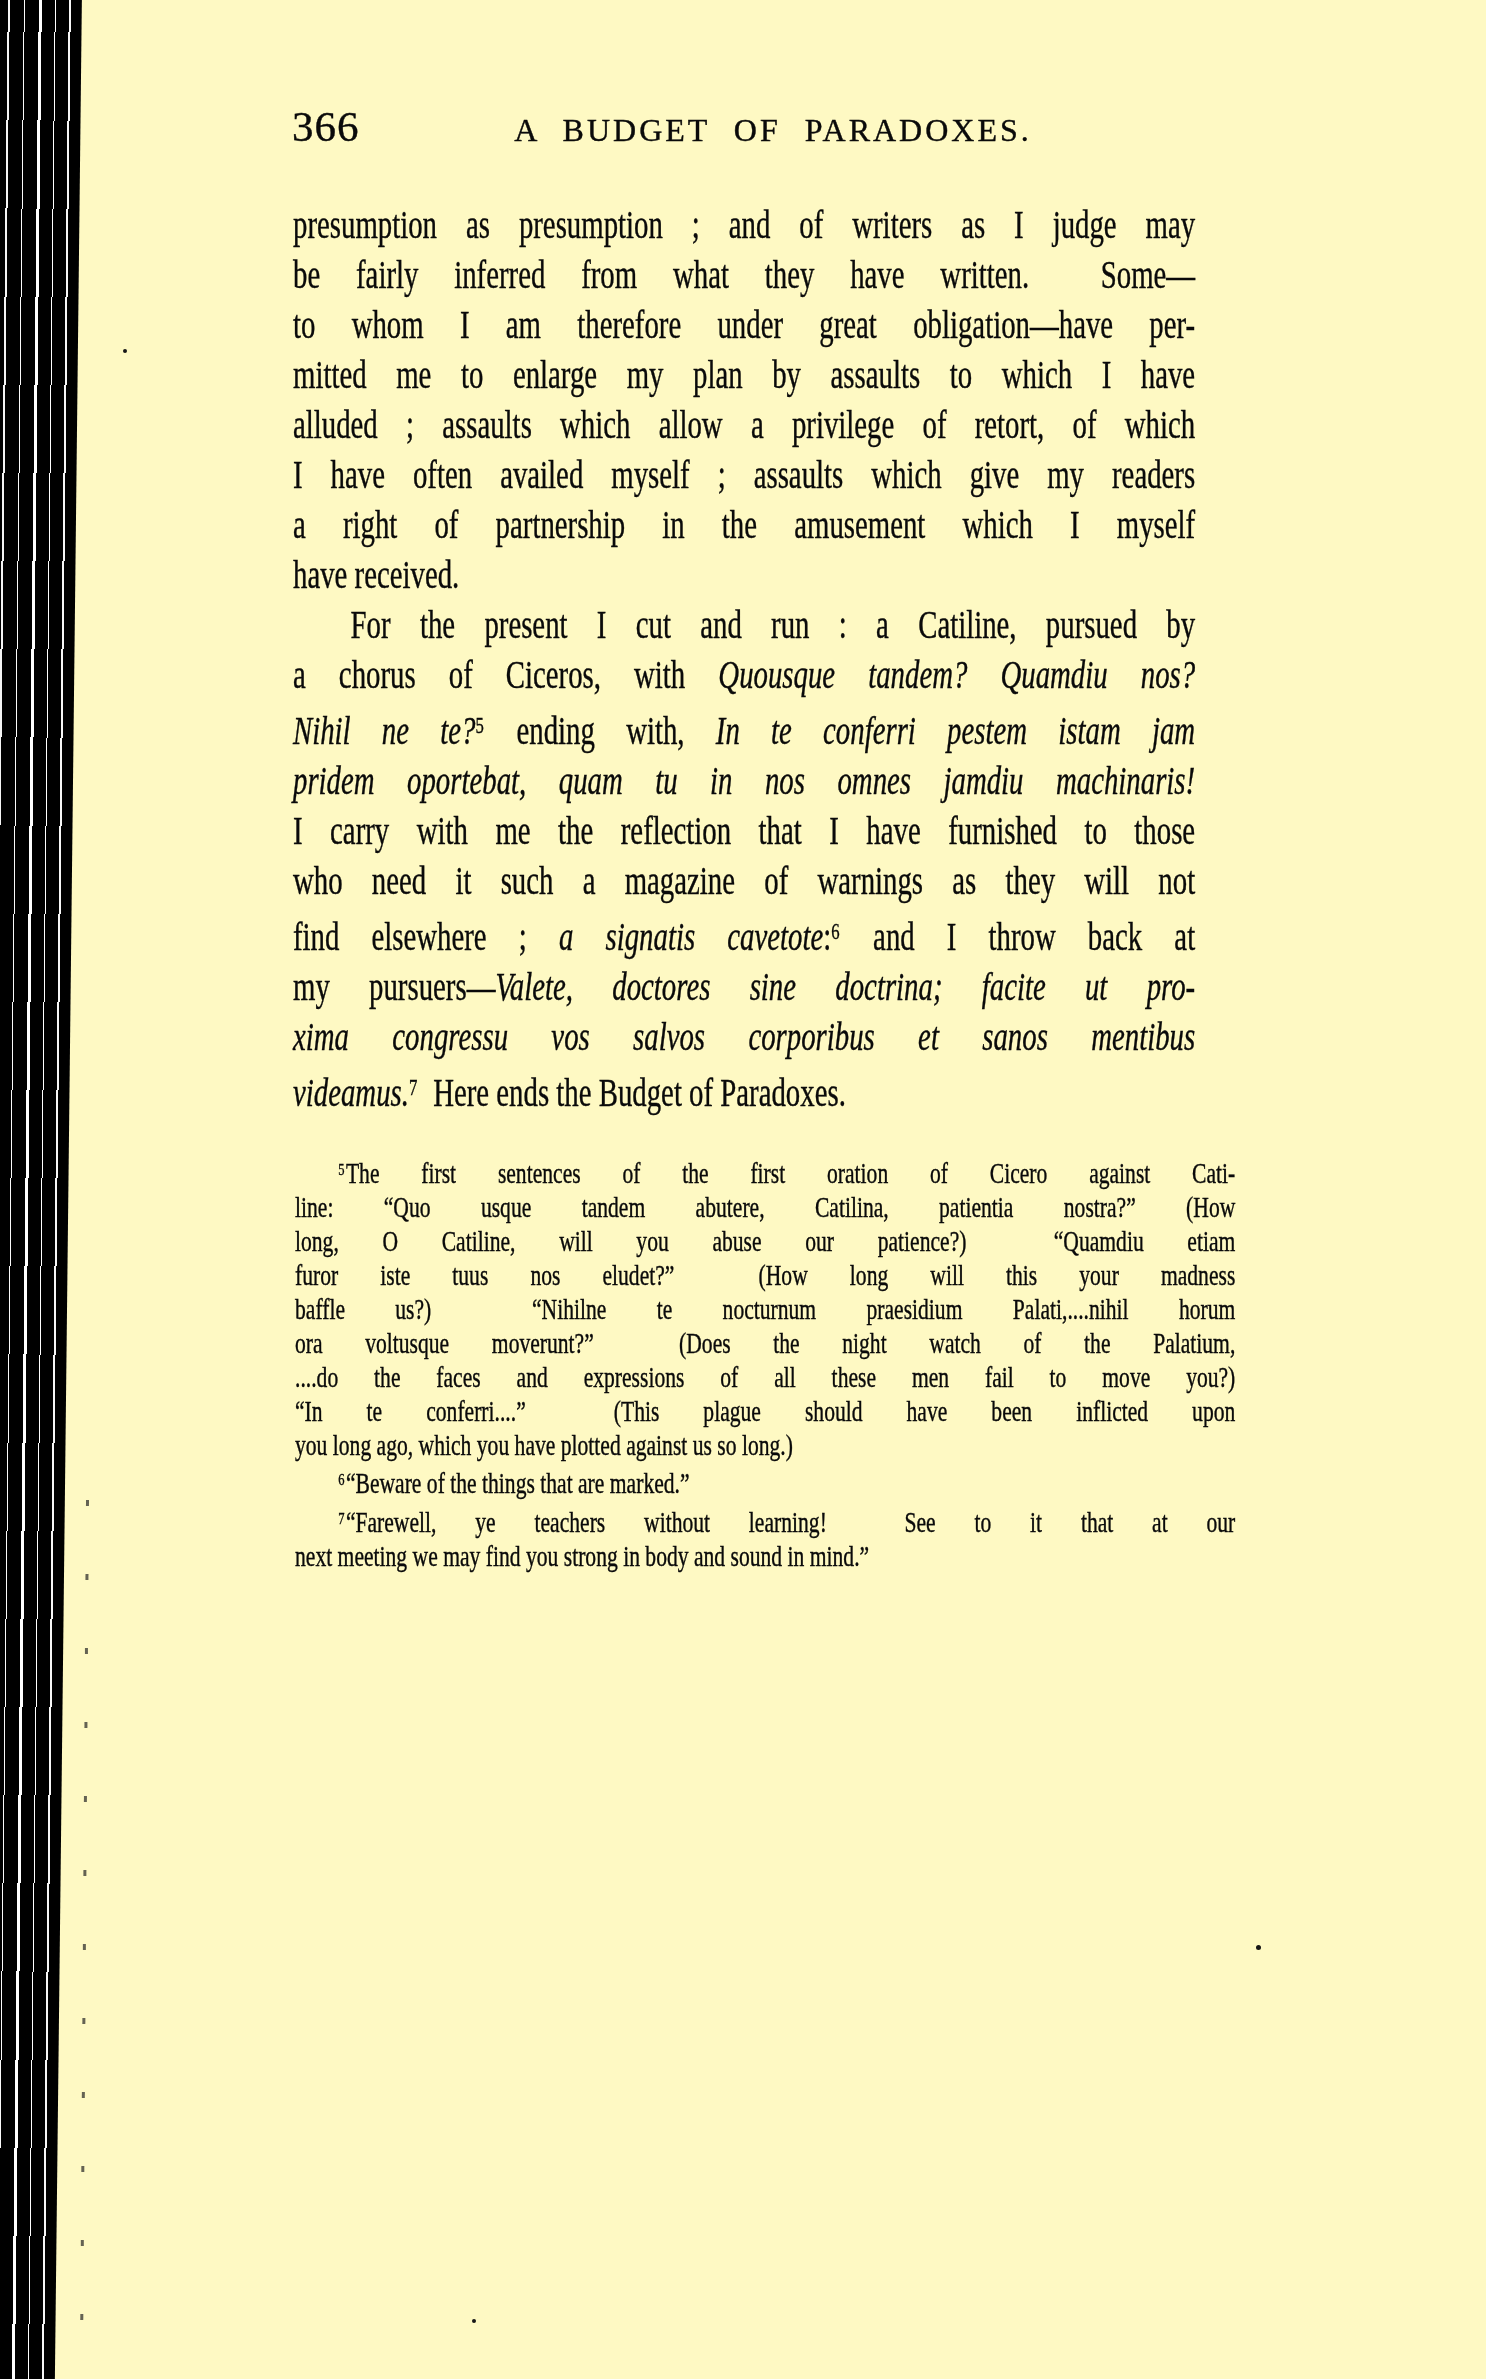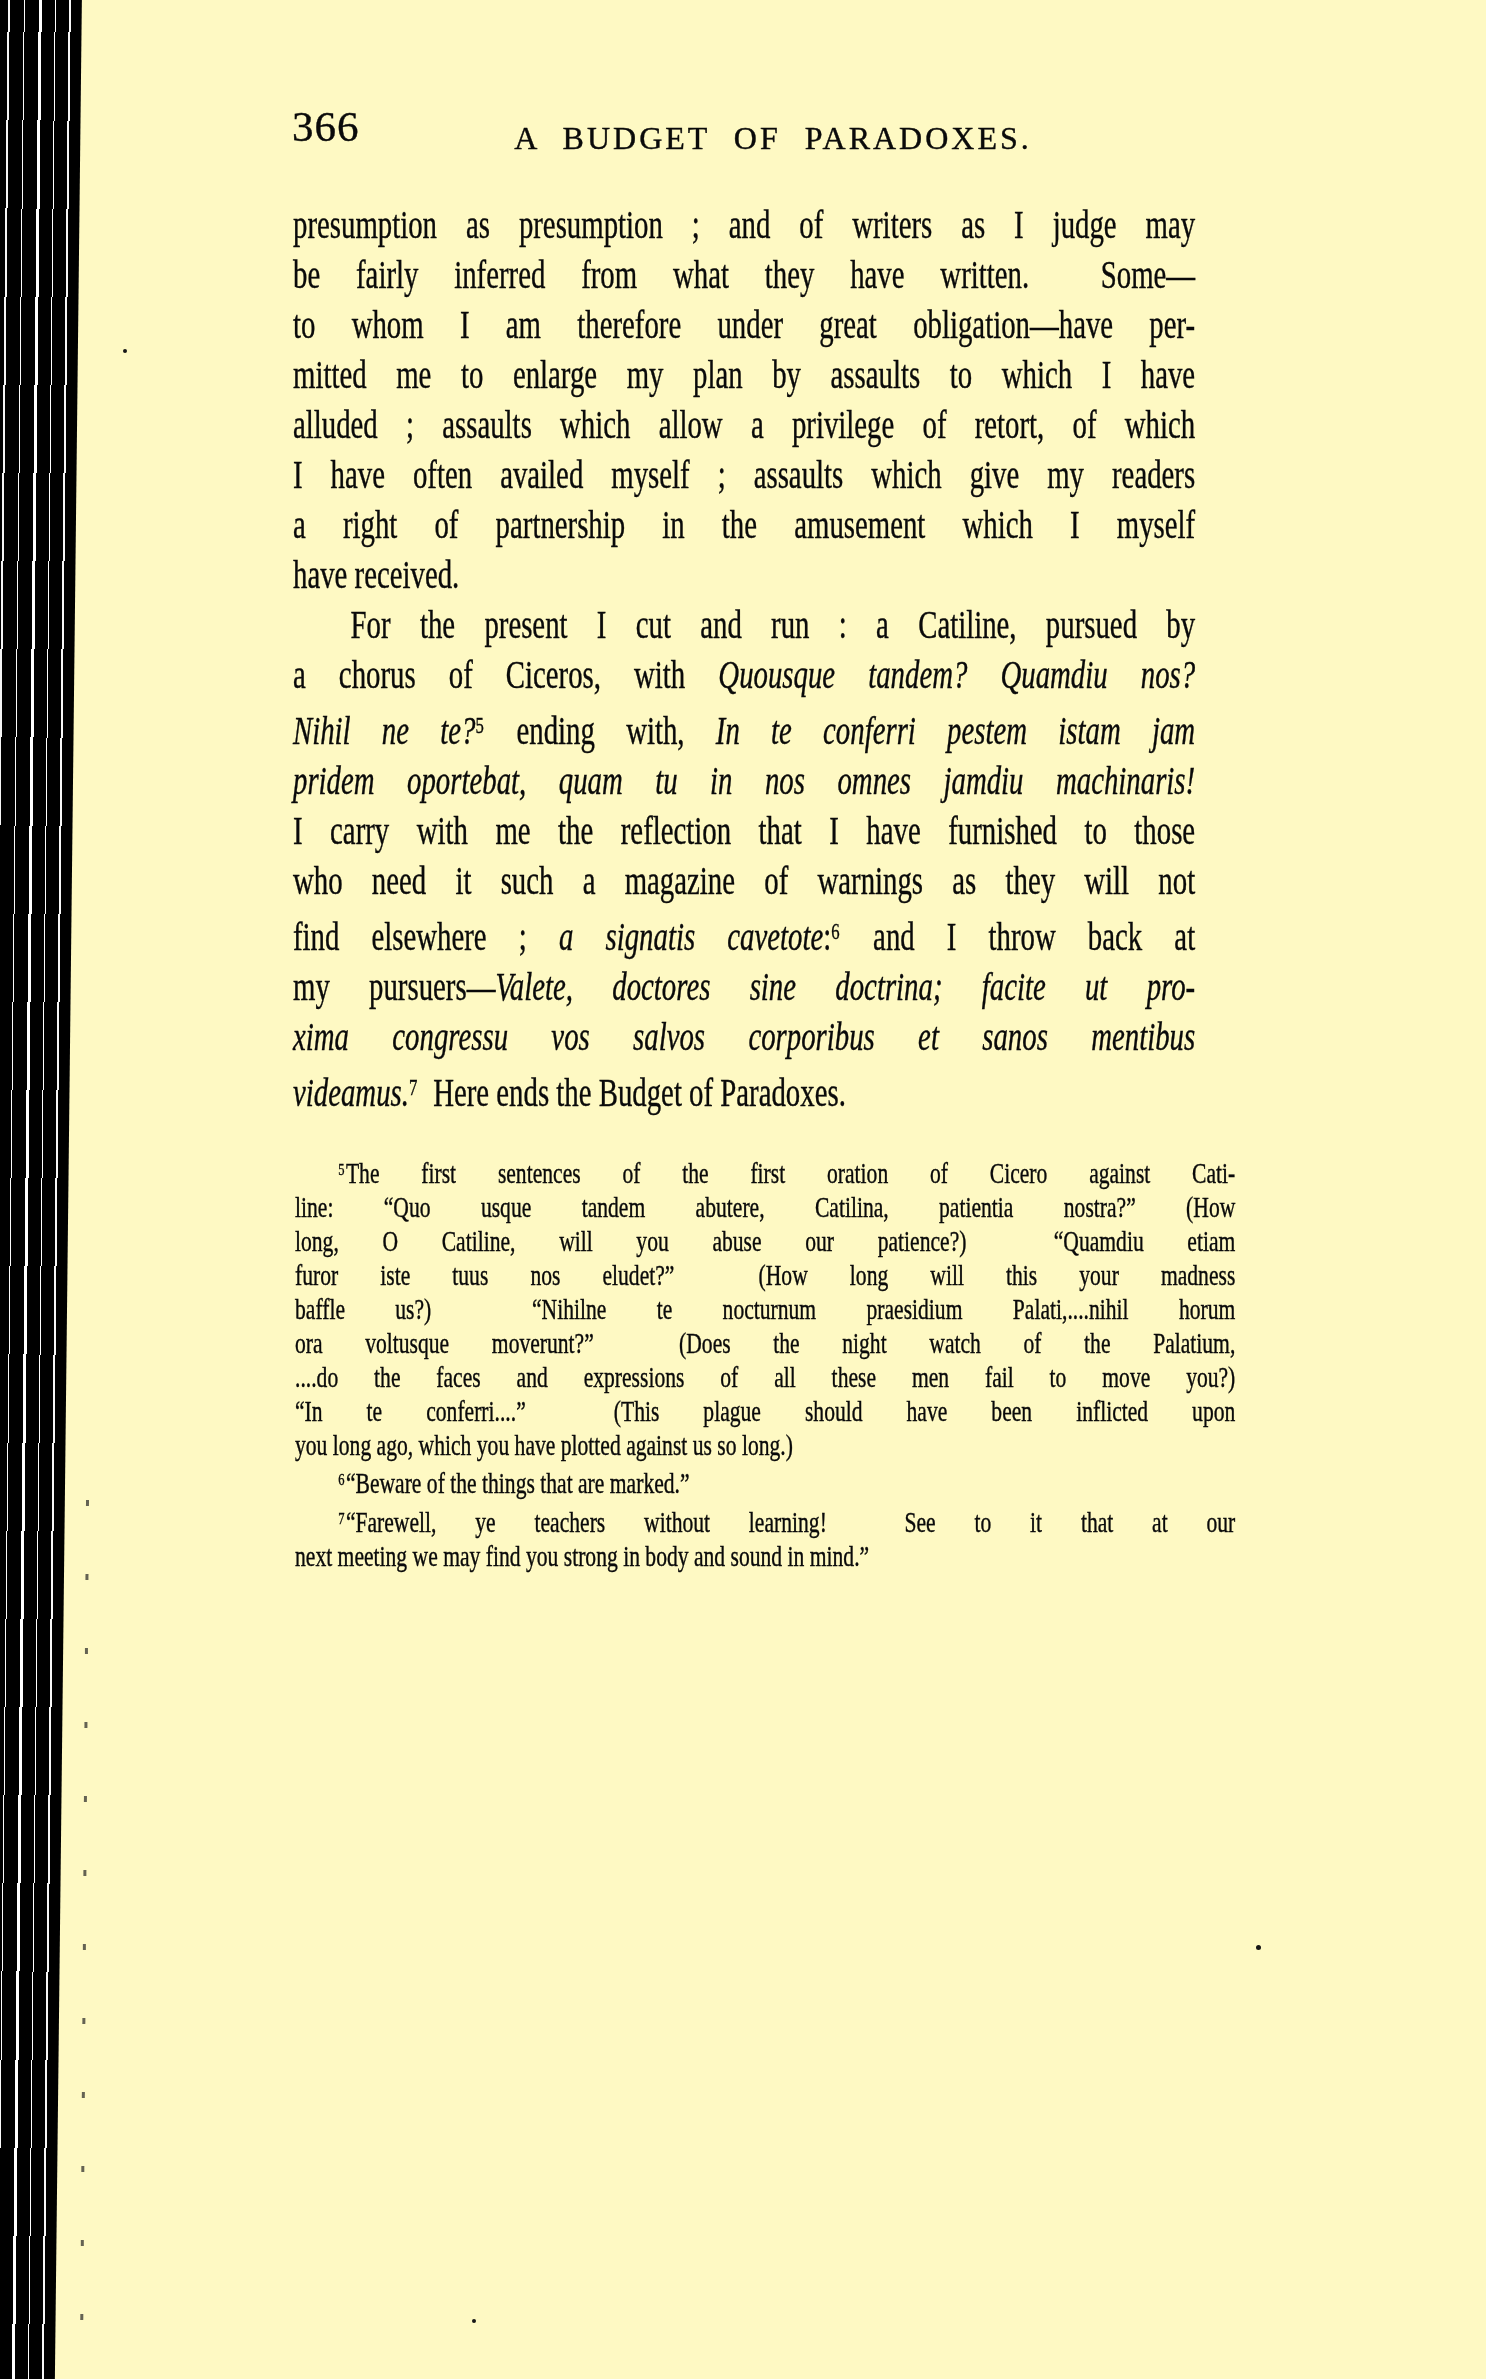--- a/index.html
+++ b/index.html
@@ -27,21 +27,21 @@
   .gutter-frill{
     position:absolute;left:86px;top:1500px;width:3px;height:870px;
     background:repeating-linear-gradient(180deg,#222 0 6px,transparent 6px 74px);
     opacity:.7;transform:rotate(0.4deg);transform-origin:0 0;
   }
   .pageno{
     position:absolute;left:292px;top:104px;
     font-size:43px;line-height:46px;letter-spacing:1px;
   }
   .runtitle{
-    position:absolute;left:293px;top:120px;width:960px;
+    position:absolute;left:293px;top:112px;width:960px;
     text-align:center;font-size:32px;line-height:36px;
     letter-spacing:3px;word-spacing:13px;
   }
   .bodytext{
     position:absolute;left:293px;top:200px;width:1253px;
     transform:scaleX(0.72);transform-origin:0 0;
     font-size:40px;line-height:50px;
   }
   .footnotes{
     position:absolute;left:295px;top:1152px;width:1306px;

